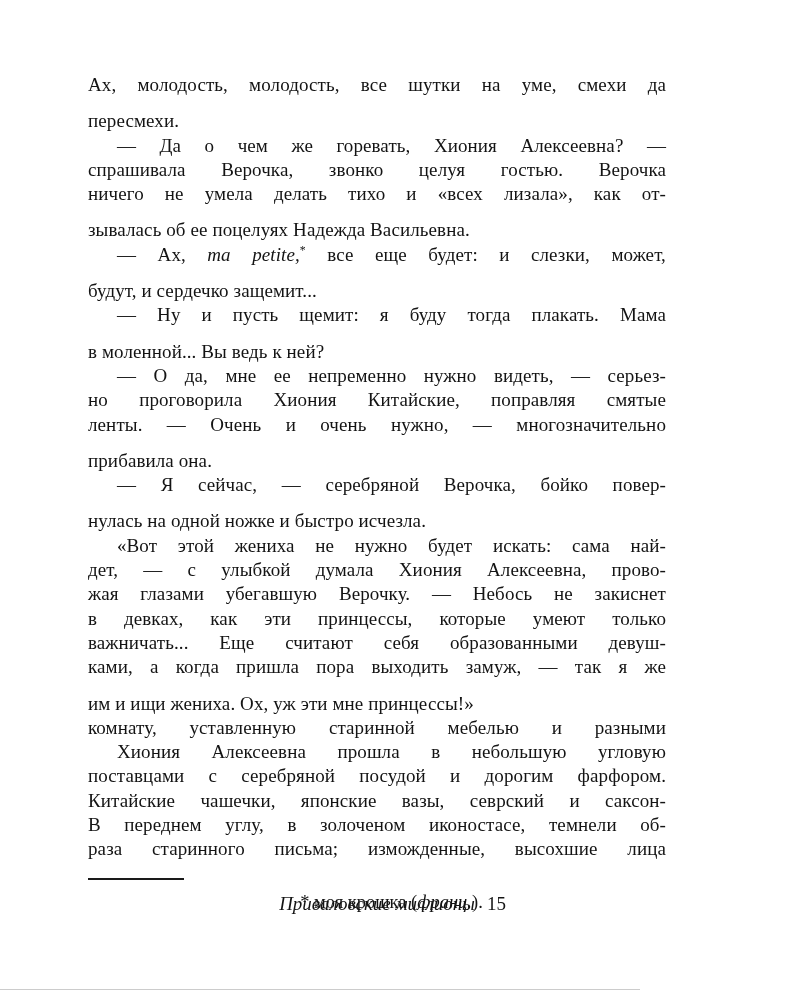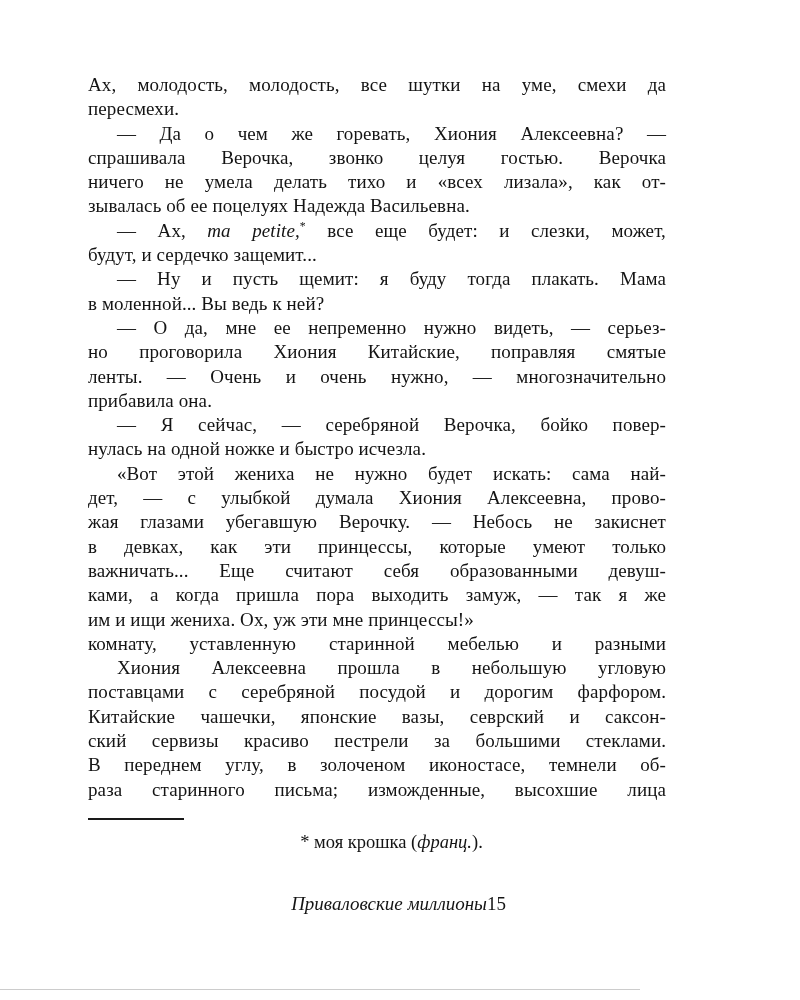--- a/index.html
+++ b/index.html
@@ -19,21 +19,21 @@
   .text-block {
     width: 578px;
     font-size: 19px;
     line-height: 24.3px;
     letter-spacing: 0.1px;
   }
   .line {
     text-align: justify;
     text-align-last: justify;
   }
-  .line.lastline { text-align-last: left; }
+  .line.lastline { text-align-last: left; margin-top: 12px; }
   .line.indent { text-indent: 29px; }
   .it { font-style: italic; }
   sup.fnmark {
     font-size: 0.62em;
     vertical-align: super;
     line-height: 0;
   }
   .footnote-block { margin-top: 16px; width: 578px; text-align: center; }
   .footnote-rule {
     width: 96px; height: 0;
@@ -47,21 +47,21 @@
   }
   .running-footer {
     position: absolute;
     left: 88px; right: 134px; top: 893px;
     display: flex;
     justify-content: flex-end;
     align-items: baseline;
     font-size: 19px;
   }
   .footer-title { font-style: italic; }
-  .footer-page { font-style: normal; }
+  .footer-page { font-style: normal; margin-left: 12px; }
   .page-edge {
     position: absolute;
     left: 0; right: 0; bottom: 10px;
     height: 1px;
     background: #cccccc;
   }
 </style>
 </head>
 <body>
 
@@ -102,21 +102,20 @@
         <div class="line"><span>в девках, как эти принцессы, которые умеют только</span></div>
         <div class="line"><span>важничать... Еще считают себя образованными девуш-</span></div>
         <div class="line"><span>ками, а когда пришла пора выходить замуж, — так я же</span></div>
         <div class="line lastline"><span>им и ищи жениха. Ох, уж эти мне принцессы!»</span></div>
       </div>
       <div class="para">
         <div class="line"><span>комнату, уставленную старинной мебелью и разными</span></div>
         <div class="line indent"><span>Хиония Алексеевна прошла в небольшую угловую</span></div>
         <div class="line"><span>поставцами с серебряной посудой и дорогим фарфором.</span></div>
         <div class="line"><span>Китайские чашечки, японские вазы, севрский и саксон-</span></div>
-        <div class="line"><span>ский сервизы красиво пестрели за большими стеклами.</span></div>
         <div class="line"><span>В переднем углу, в золоченом иконостасе, темнели об-</span></div>
         <div class="line"><span>раза старинного письма; изможденные, высохшие лица</span></div>
       </div>
     </div>
 
   <div class="footnote-block">
     <div class="footnote-rule"></div>
     <div class="footnote-line"><span>* моя крошка (</span><span class="it">франц.</span><span>).</span></div>
   </div>
 

